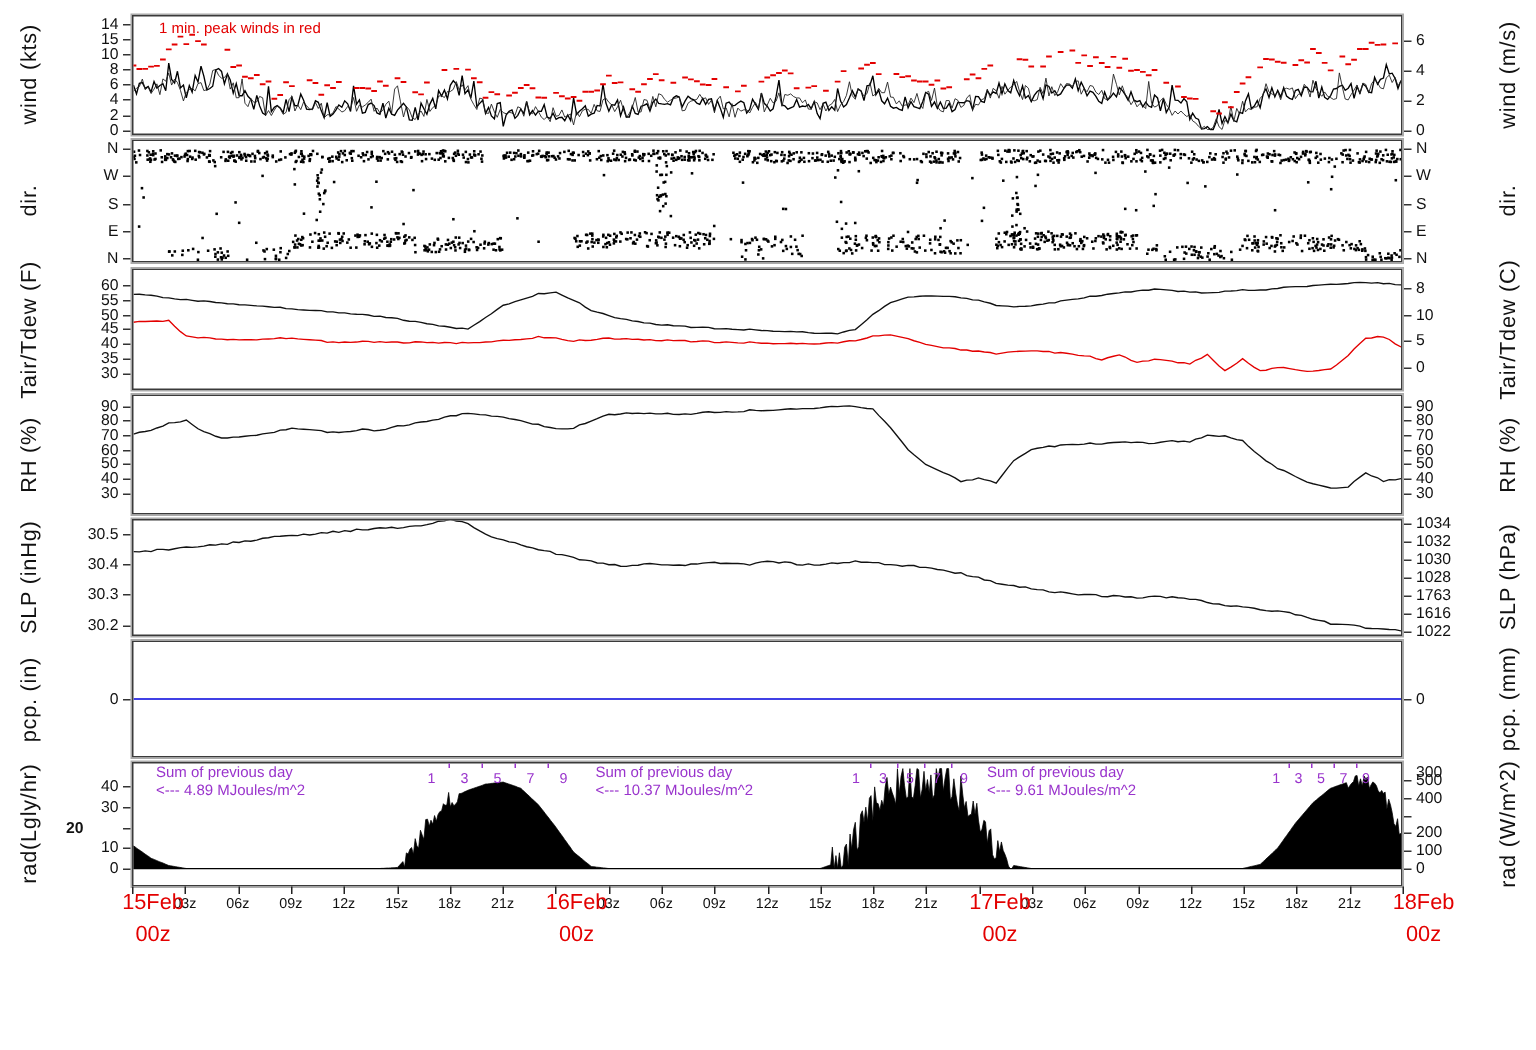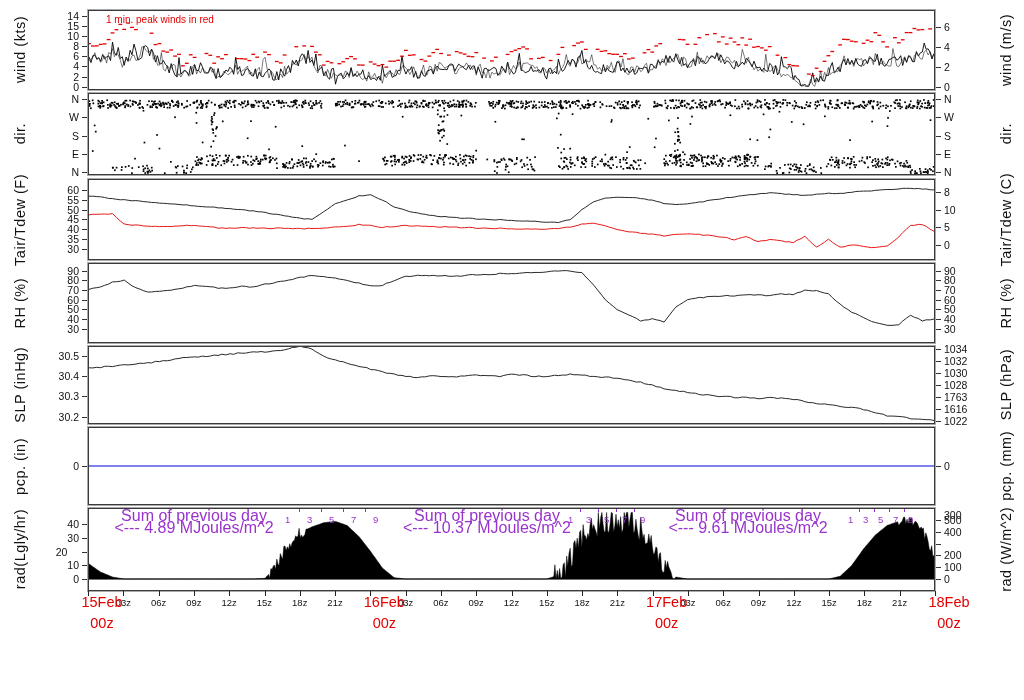--- a/index.html
+++ b/index.html
@@ -10,21 +10,21 @@
   .panel svg{position:absolute;left:0;top:0;overflow:hidden}
   .ylab{position:absolute;width:40px;display:flex;align-items:center;justify-content:center;pointer-events:none}
   .ylab span{writing-mode:vertical-rl;transform:rotate(180deg);font-size:14.5px;color:#111;white-space:nowrap;letter-spacing:.5px}
   .ylab.right{left:986px}
   .ylab.left{left:0px}
   .tickmark{position:absolute;height:1px;width:5px;background:#333}
   .tlabel{position:absolute;font-size:10.5px;color:#111;line-height:1}
   .xlabel{position:absolute;font-size:9.5px;color:#111;text-align:center;width:26px}
   .xtick{position:absolute;width:1px;height:5px;background:#222;top:591px}
   .day{position:absolute;width:70px;text-align:center;font-size:14.5px;line-height:1}
-  .ann{position:absolute;width:180px;text-align:center;font-size:16px;line-height:12px;white-space:pre-line}
+  .ann{position:absolute;width:180px;font-size:10px;line-height:12px;white-space:pre-line}
   .hmark{position:absolute;font-size:9.5px;line-height:1}
   .htick{position:absolute;width:1px;height:3px}
   .title{position:absolute;left:0;width:1024px;top:648px;text-align:center;font-size:15.5px;white-space:pre}
   .windnote{position:absolute;left:106px;top:14px;font-size:10px}
 </style>
 </head>
 <body>
 
 <div class="fig">
 
@@ -2261,21 +2261,21 @@
     <div class="tlabel" style="left: 944px; top: 415.581px; width: 44px;">1022</div>
     <div class="tickmark" style="left: 82px; top: 466px;"></div>
     <div class="tlabel" style="left: 44px; top: 461px; width: 35px; text-align: right;">0</div>
     <div class="tickmark" style="left: 936px; top: 466px;"></div>
     <div class="tlabel" style="left: 944px; top: 461px; width: 44px;">0</div>
     <div class="tickmark" style="left: 82px; top: 524.102px;"></div>
     <div class="tlabel" style="left: 44px; top: 519.102px; width: 35px; text-align: right;">40</div>
     <div class="tickmark" style="left: 82px; top: 537.831px;"></div>
     <div class="tlabel" style="left: 44px; top: 532.831px; width: 35px; text-align: right;">30</div>
     <div class="tickmark" style="left: 82px; top: 551.559px;"></div>
-    <div class="tlabel" style="left: 44px; top: 546.559px; width: 35px; text-align: center;">20</div>
+    <div class="tlabel" style="left: 44px; top: 546.559px; width: 35px; text-align: left; font-weight: bold;">20</div>
     <div class="tickmark" style="left: 82px; top: 565.288px;"></div>
     <div class="tlabel" style="left: 44px; top: 560.288px; width: 35px; text-align: right;">10</div>
     <div class="tickmark" style="left: 82px; top: 579.017px;"></div>
     <div class="tlabel" style="left: 44px; top: 574.017px; width: 35px; text-align: right;">0</div>
     <div class="tickmark" style="left: 936px; top: 519.995px;"></div>
     <div class="tlabel" style="left: 944px; top: 514.995px; width: 44px;">500</div>
     <div class="tickmark" style="left: 936px; top: 531.799px;"></div>
     <div class="tlabel" style="left: 944px; top: 526.799px; width: 44px;">400</div>
     <div class="tickmark" style="left: 936px; top: 543.603px;"></div>
     <div class="tlabel" style="left: 944px; top: 510px; width: 44px;">300</div>

